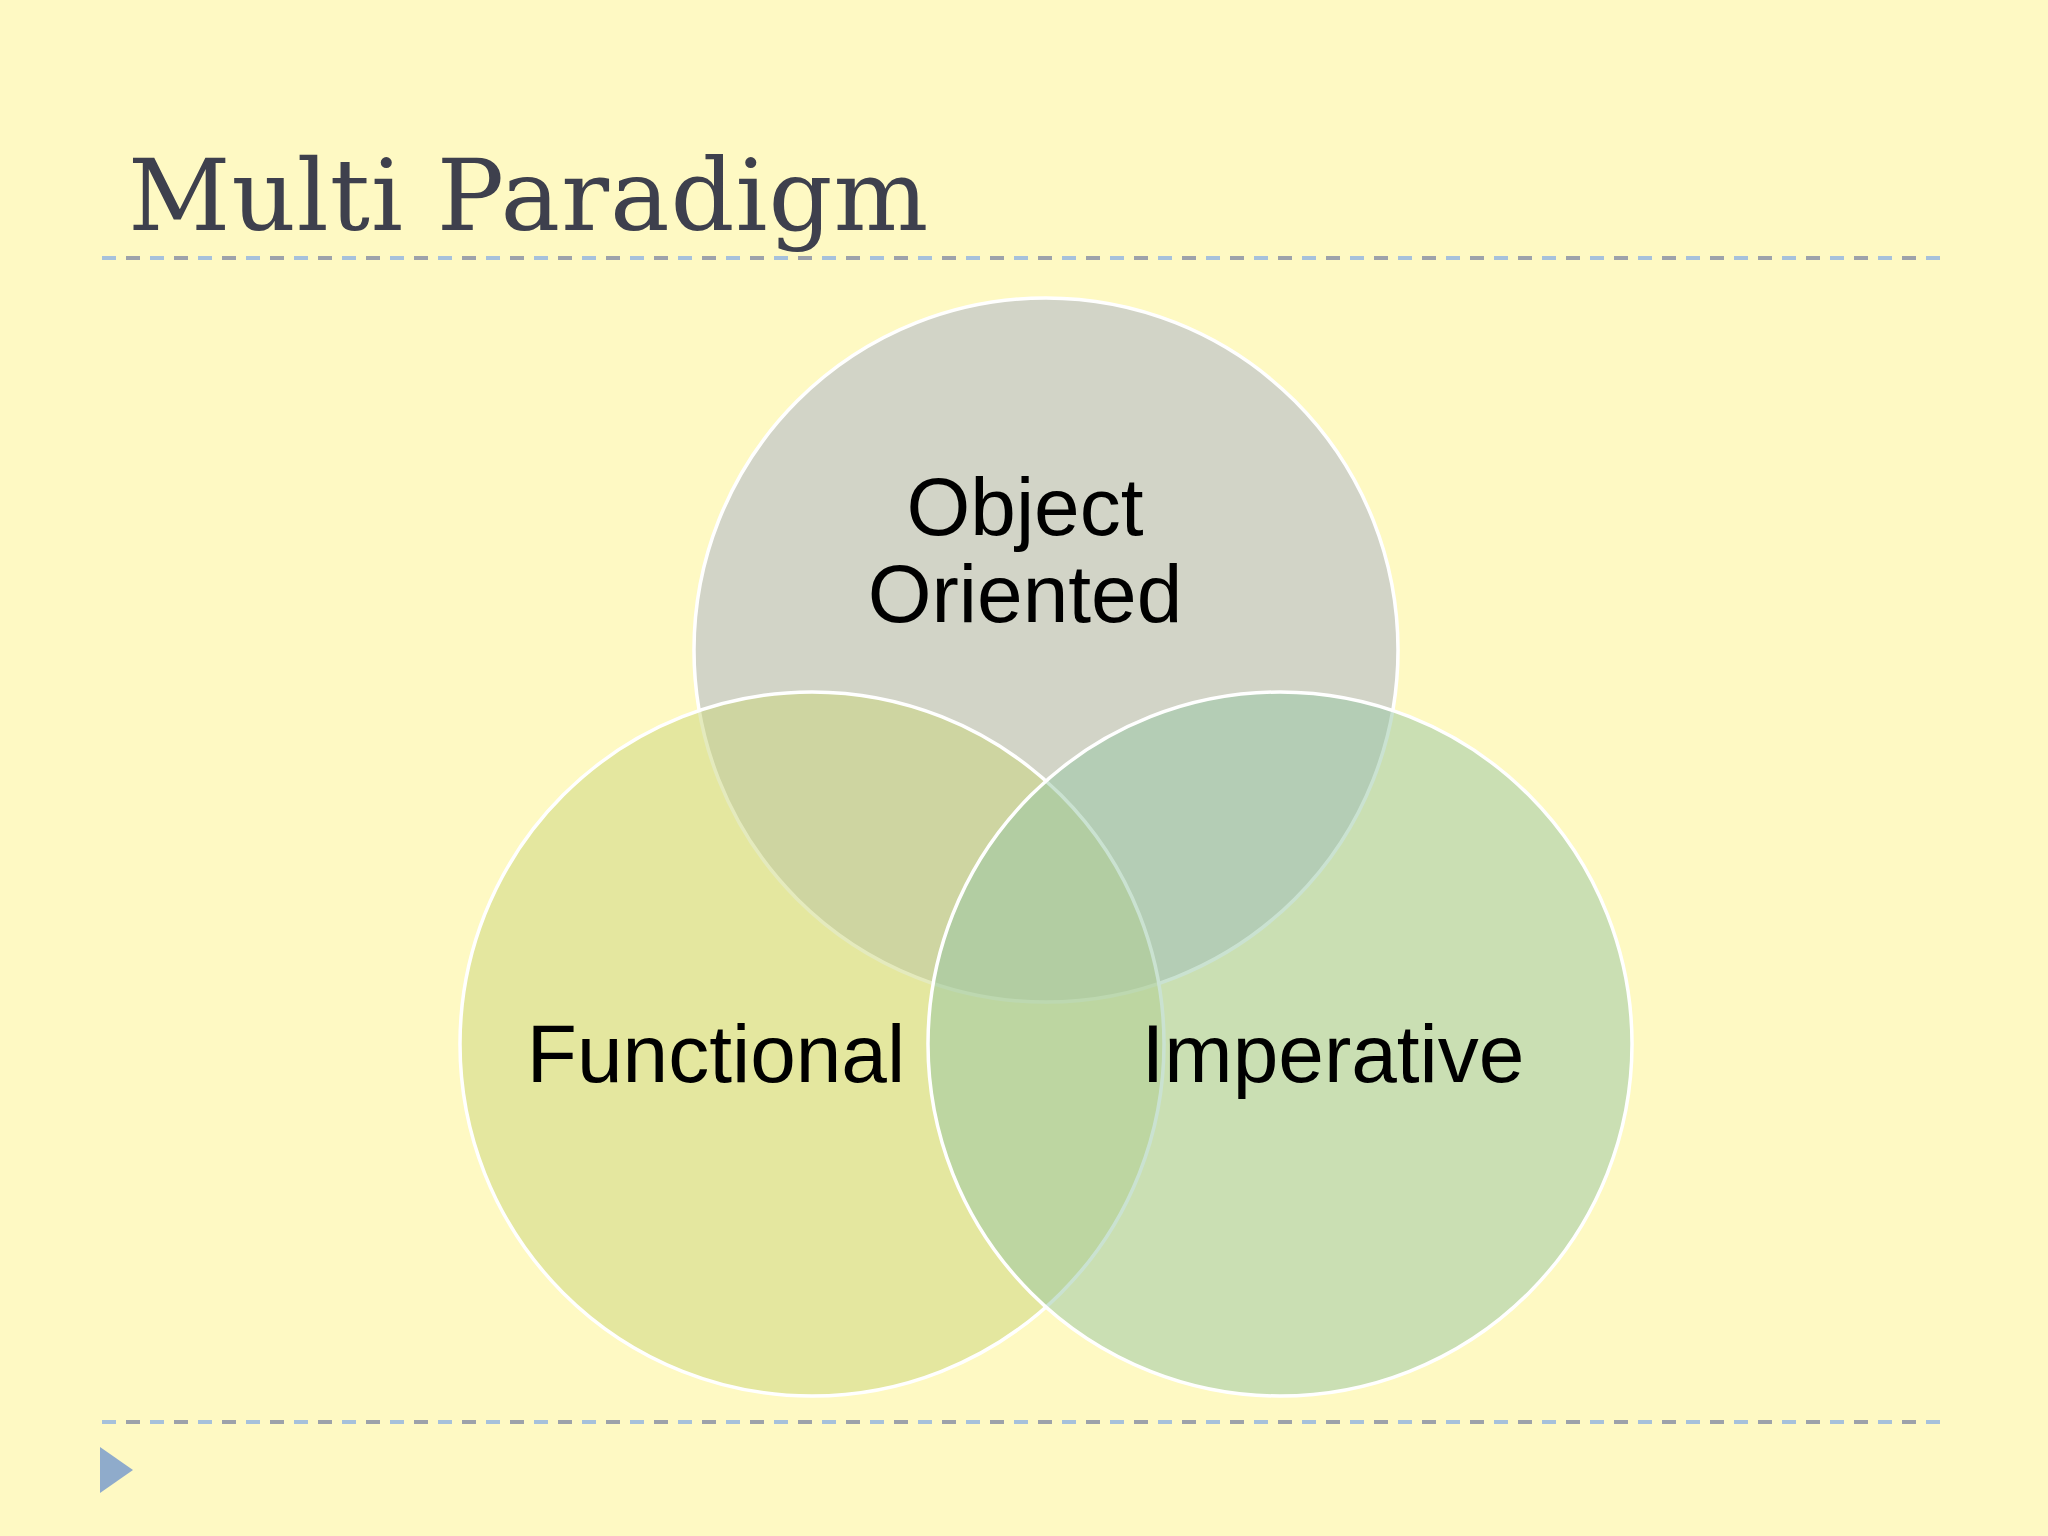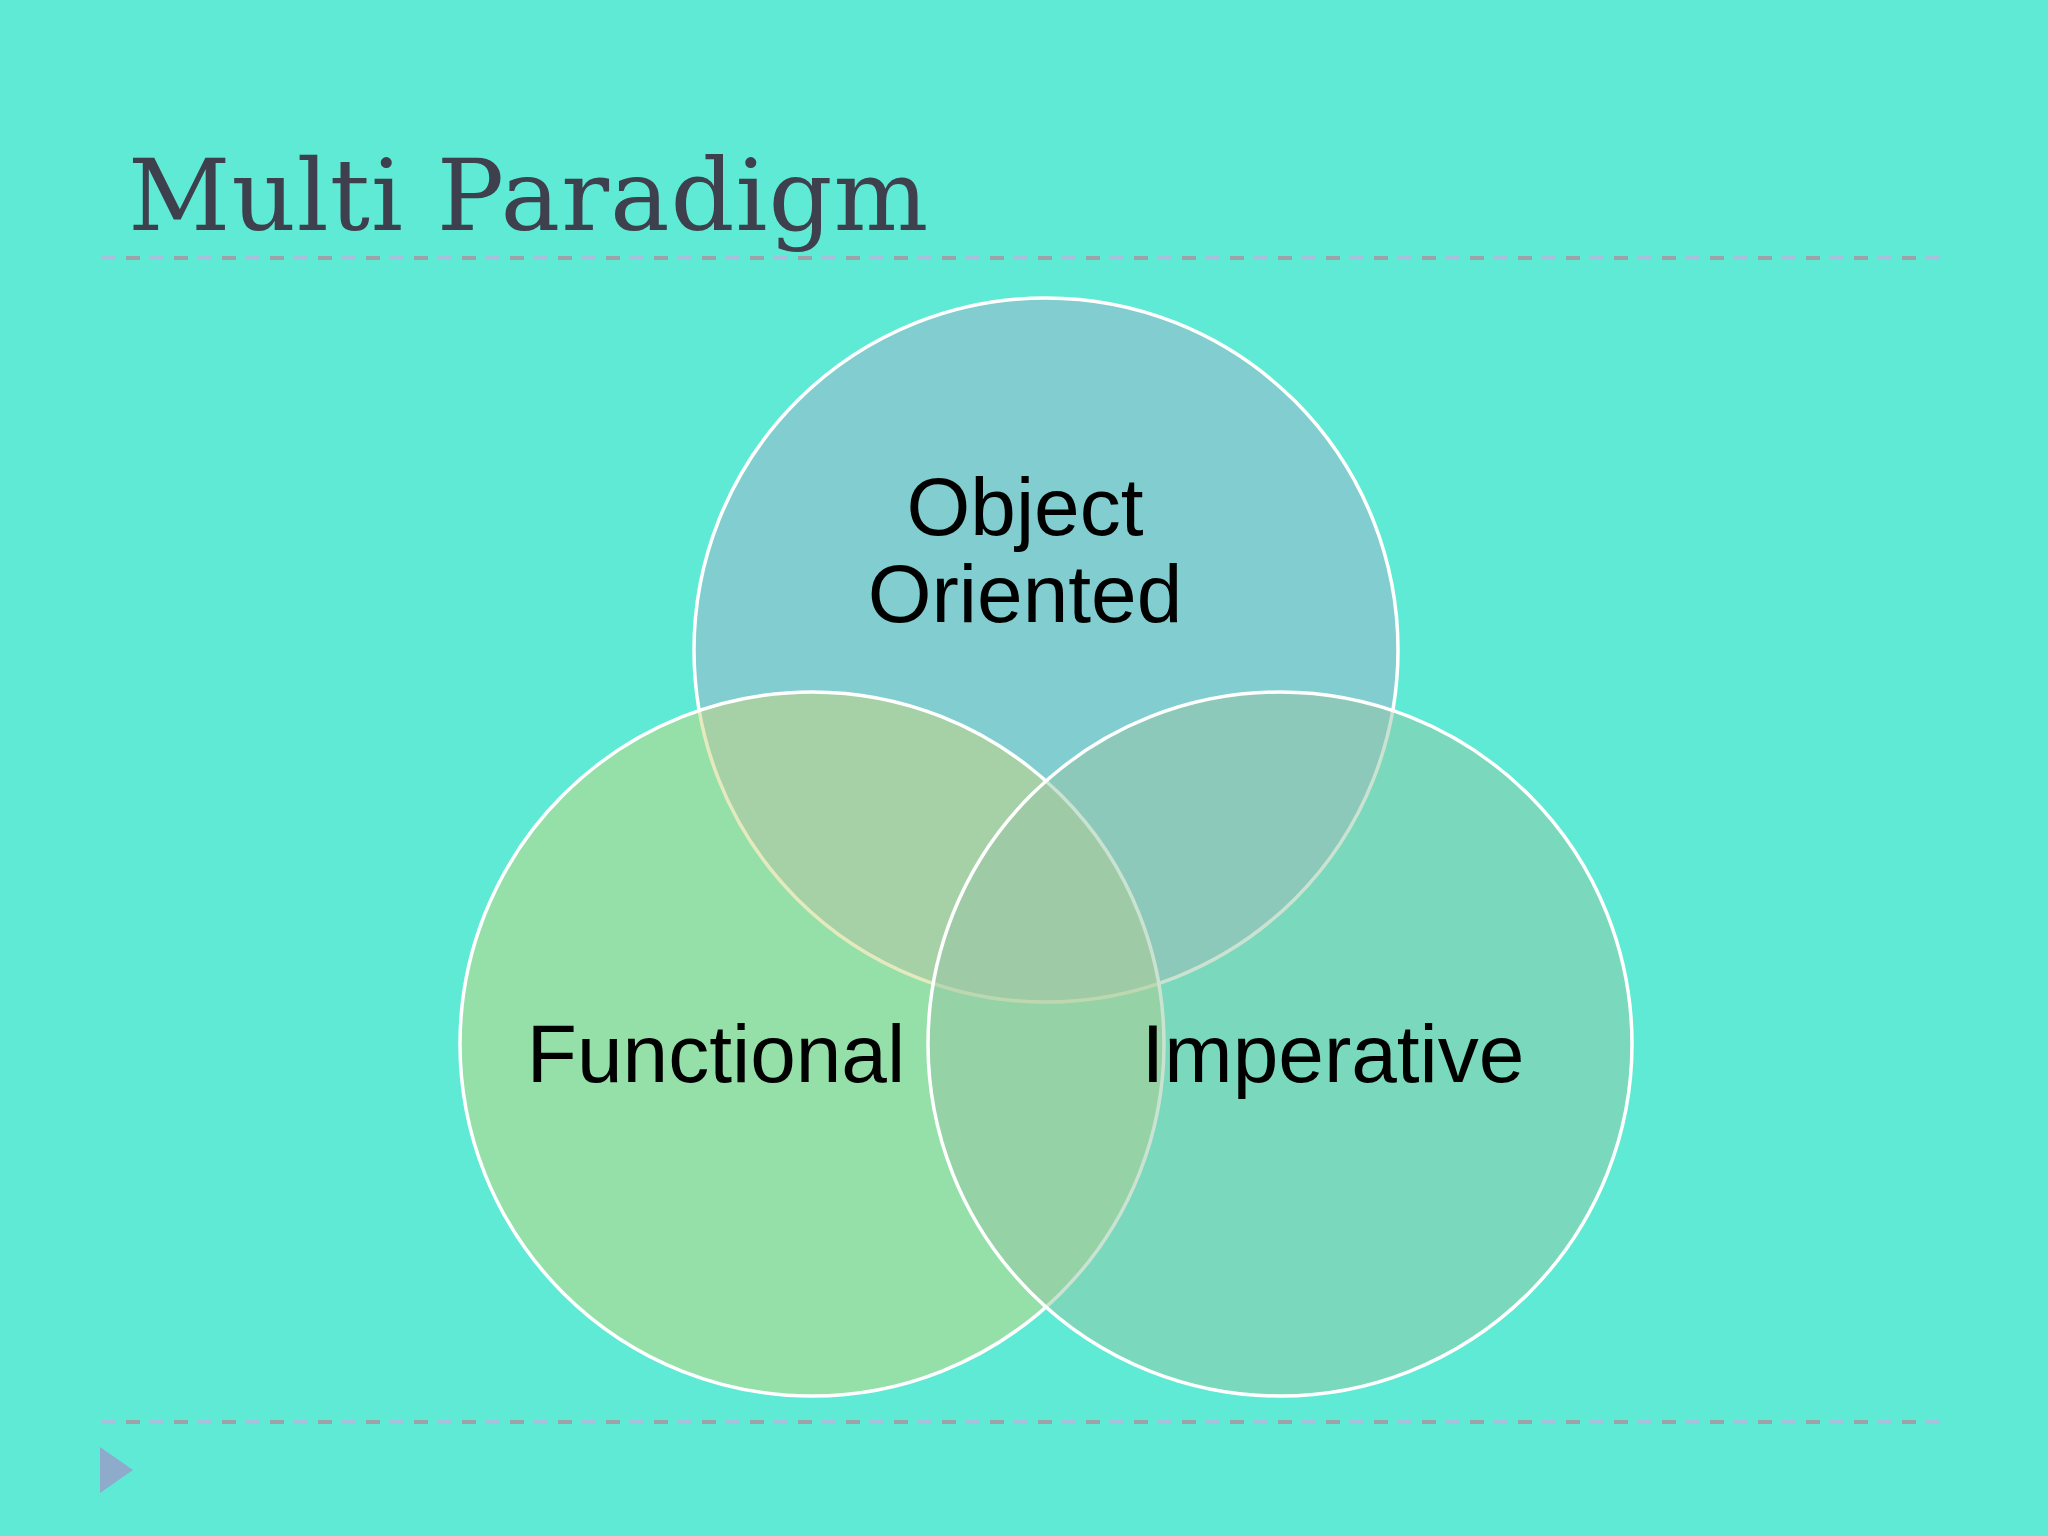--- a/index.html
+++ b/index.html
@@ -7,21 +7,21 @@
     padding: 0;
     width: 2048px;
     height: 1536px;
     background: #ffffff;
     overflow: hidden;
   }
   .slide {
     position: relative;
     width: 2048px;
     height: 1536px;
-    background: #5eead4;
+    background: #fef9c3;
   }
   svg { display: block; }
   .title-text {
     font-family: "DejaVu Serif", "Liberation Serif", serif;
     font-size: 100px;
     font-weight: 400;
     letter-spacing: 1px;
   }
   .venn-label {
     font-family: "Liberation Sans", "DejaVu Sans", sans-serif;

